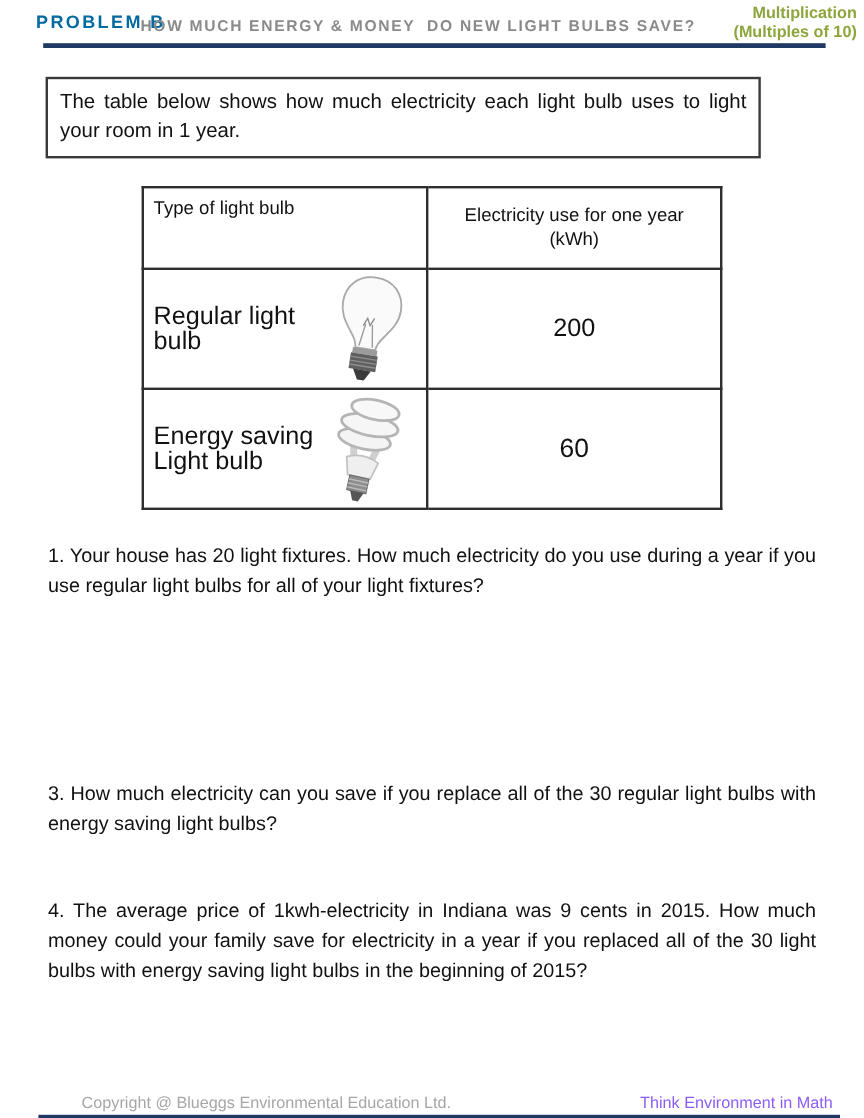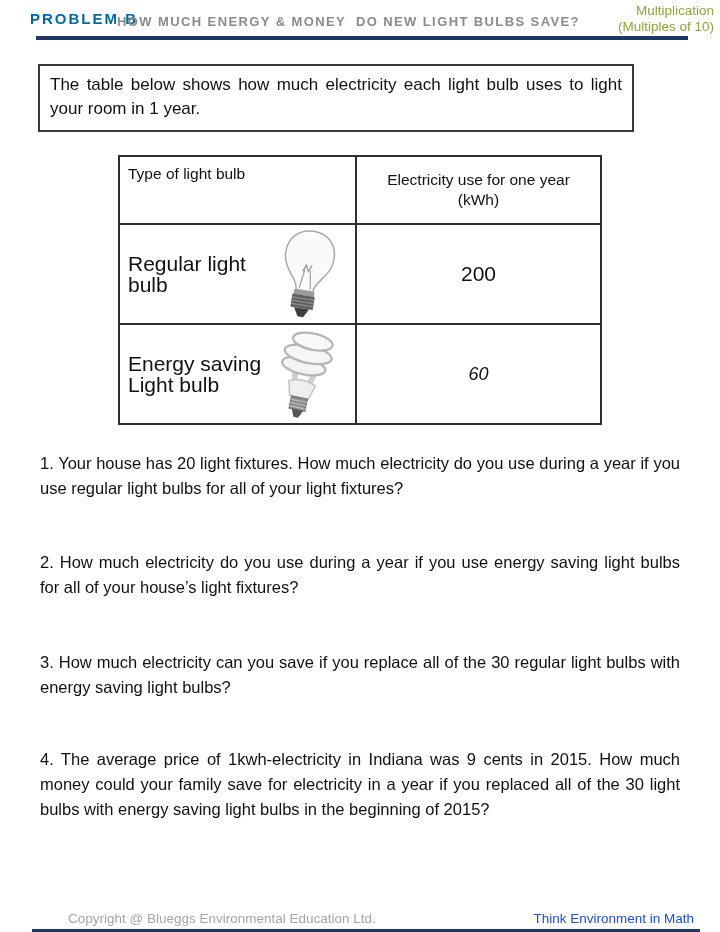--- a/index.html
+++ b/index.html
@@ -21,21 +21,21 @@
     font-size: 15px; font-weight: 800; letter-spacing: 2px; color: #0369a1;
   }
   .page-title {
     position: absolute; left: 117px; top: 14px;
     font-size: 13px; font-weight: 700; letter-spacing: 1.4px;
     color: #8a8a8a; white-space: pre;
   }
   .topic {
     position: absolute; right: 6px; top: 3px;
     text-align: right; color: #8ca63c;
-    font-size: 13.5px; line-height: 16px; font-weight: 400;
+    font-size: 13.5px; line-height: 16px; font-weight: 700;
   }
   .header-rule {
     position: absolute; left: 36px; top: 36px;
     width: 652px; height: 4px; background: #1f3864;
   }
 
   
   .intro-box {
     position: absolute; left: 38px; top: 64px; width: 596px;
     border: 2px solid #3a3a3a;
@@ -62,41 +62,41 @@
   th.th-kwh  { text-align: center; line-height: 20px; }
   tr.row-regular td { height: 96px; }
   tr.row-cfl td { height: 100px; }
   .cellflex {
     display: flex; align-items: center; justify-content: space-between;
     padding: 2px 10px 2px 8px;
   }
   .bulb-label { font-size: 21px; line-height: 21px; white-space: pre-line; }
   td.kwh { text-align: center; }
   .kwh-lg { font-size: 21px; }
-  .kwh-sm { font-size: 18px; font-style: italic; }
+  .kwh-sm { font-size: 22px; }
 
   
   .q {
     position: absolute; left: 40px; width: 640px;
     font-size: 16.5px; line-height: 25px;
     text-align: justify; text-align-last: left;
   }
   .q1 { top: 451px; }
   .q2 { top: 550px; }
   .q3 { top: 650px; }
   .q4 { top: 747px; }
 
   
   .footer-copyright {
     position: absolute; left: 68px; top: 911px;
     font-size: 13.5px; color: #a6a6a6;
   }
   .footer-tagline {
     position: absolute; right: 26px; top: 911px;
-    font-size: 13.5px; color: #1d4ed8;
+    font-size: 13.5px; color: #8b5cf6;
   }
   .bottom-rule {
     position: absolute; left: 32px; bottom: 0;
     width: 668px; height: 3px; background: #1f3864;
   }
 
   svg { display: block; }
 </style>
 </head>
 <body>
@@ -166,21 +166,20 @@
             </svg>
           </span>
         </div>
       </td>
       <td class="kwh kwh-sm">60</td>
     </tr>
   </tbody>
     </table>
 
   <p class="q q1">1. Your house has 20 light fixtures.  How much electricity do you use during a year if you use regular light bulbs for all of your light fixtures?</p>
-  <p class="q q2">2. How much electricity do you use during a year if you use energy saving light bulbs for all of your house’s light fixtures?</p>
   <p class="q q3">3. How much electricity can you save if you replace all of the 30 regular light bulbs with energy saving light bulbs?</p>
   <p class="q q4">4. The average price of 1kwh-electricity in Indiana was 9 cents in 2015. How much money could your family save for electricity in a year if you replaced all of the 30 light bulbs with energy saving light bulbs in the beginning of 2015?</p>
 
   <div class="footer-copyright">Copyright @ Blueggs Environmental Education Ltd.</div>
   <div class="footer-tagline">Think Environment in Math</div>
   <div class="bottom-rule"></div>
 
 </div>
 
 </body></html>

